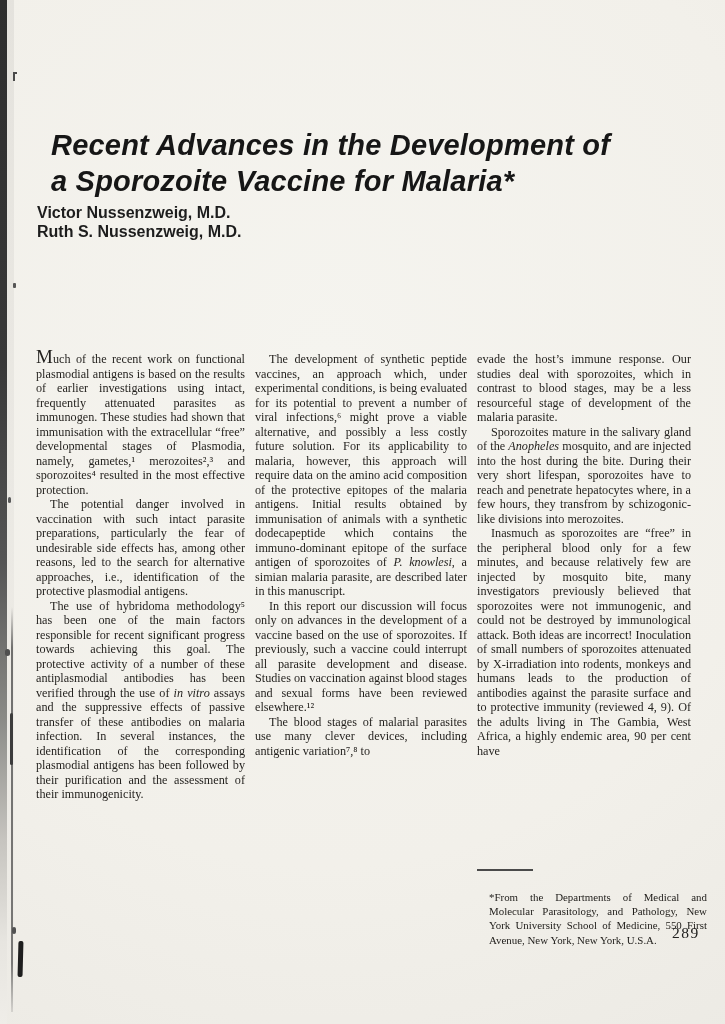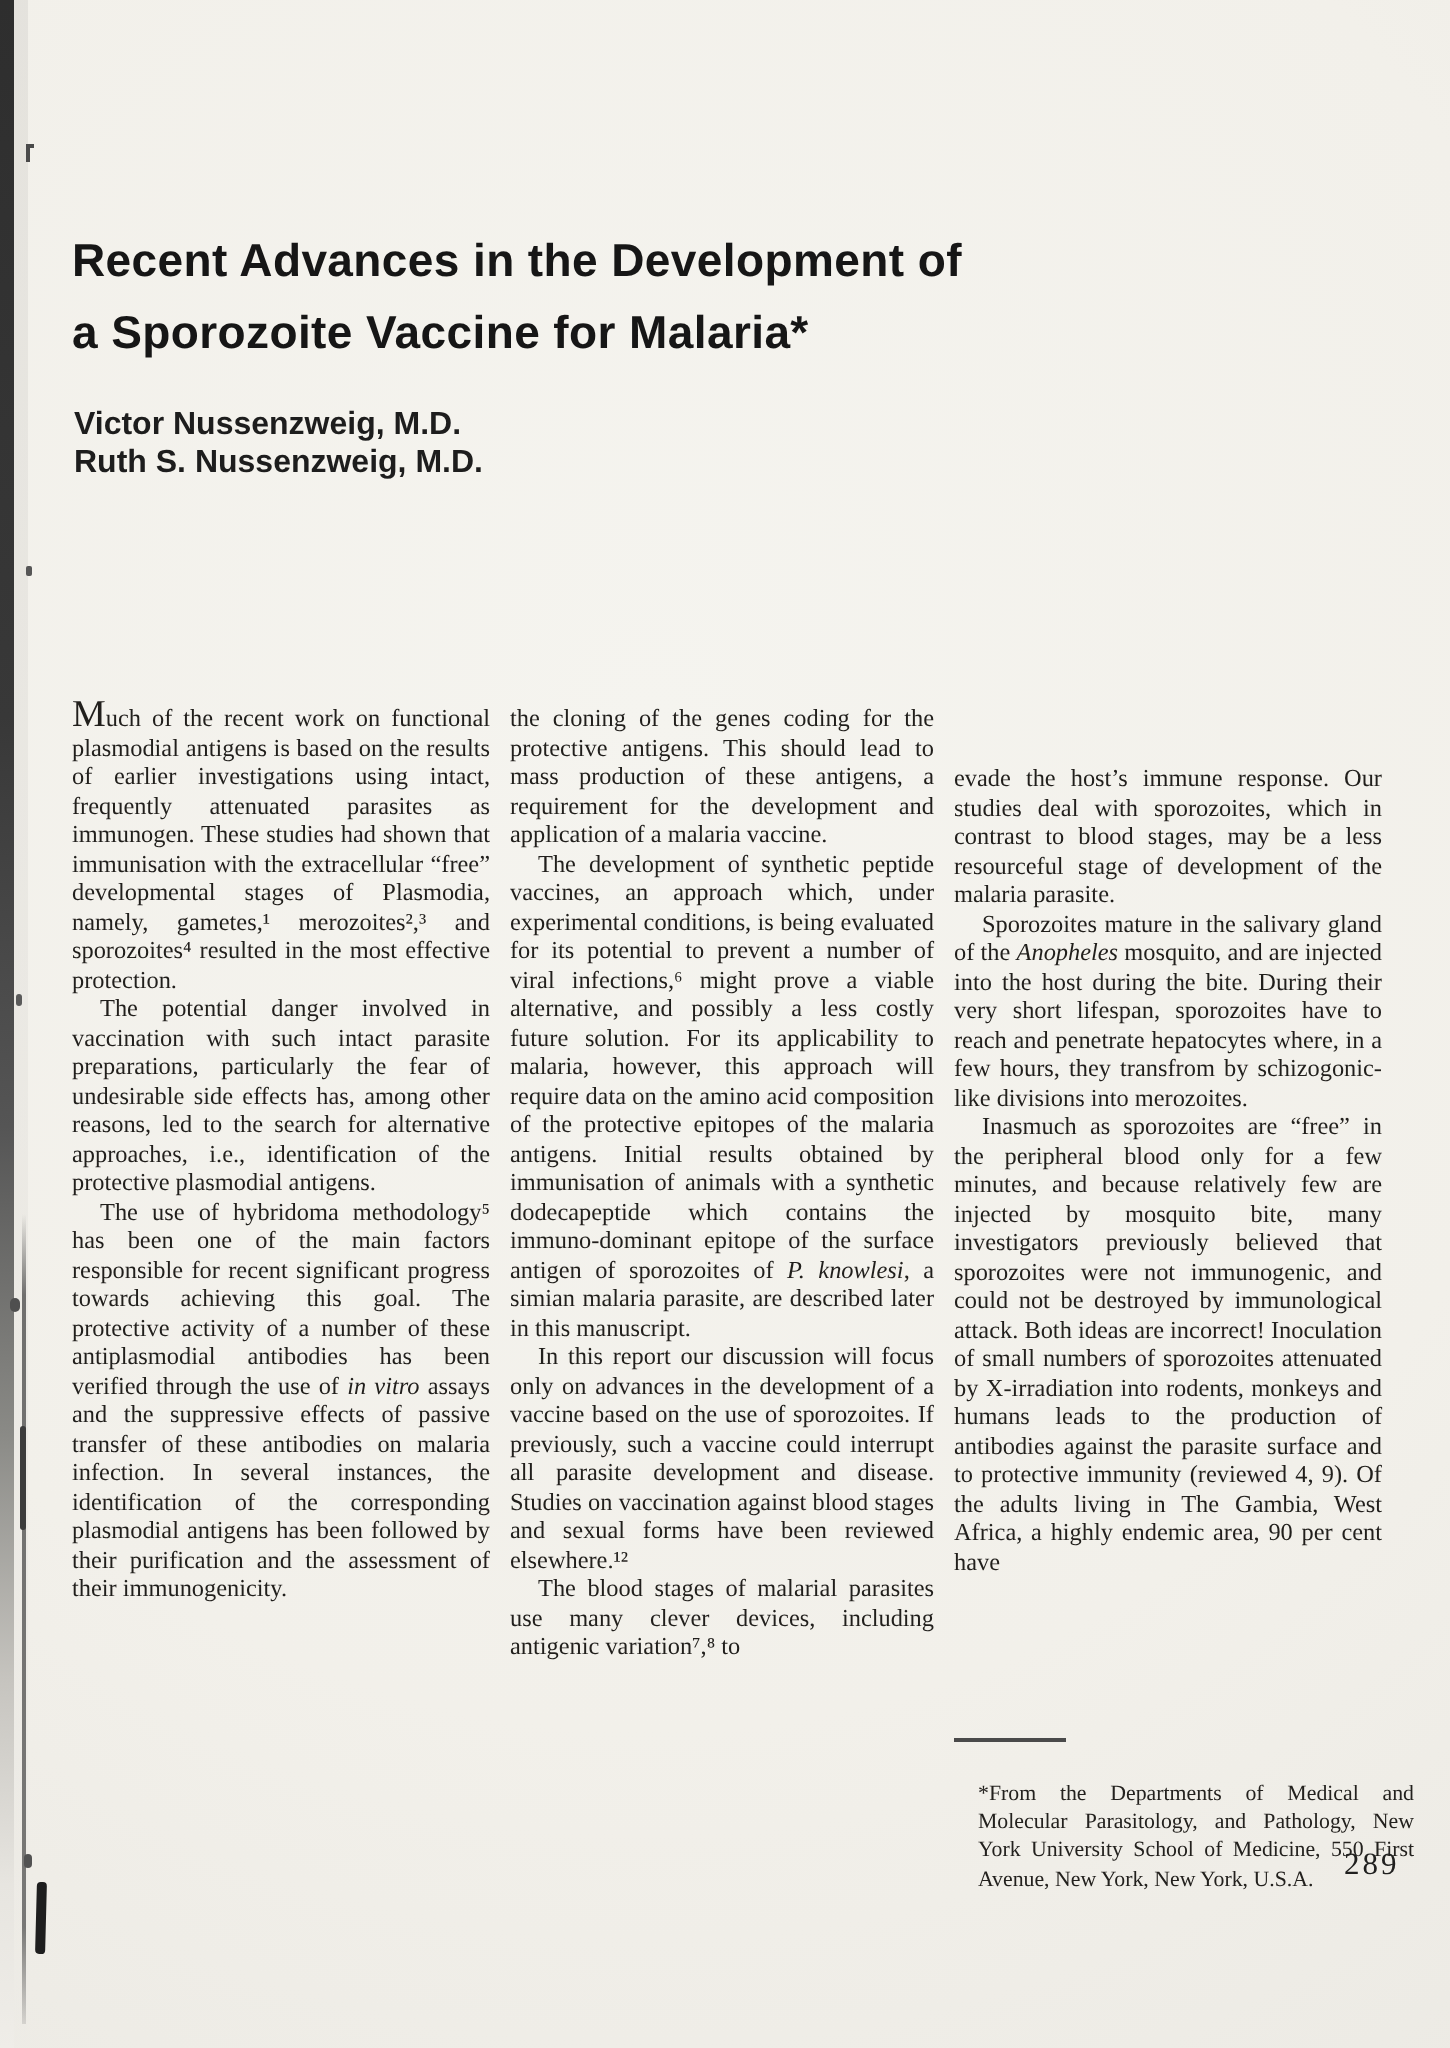--- a/index.html
+++ b/index.html
@@ -38,41 +38,41 @@
   }
   .speck { position: absolute; background: #4a4a4a; }
   .sp1 { left: 13px; top: 72px;  width: 2px; height: 9px; }
   .sp1::after { content:""; position:absolute; left:0; top:0; width:4px; height:1.5px; background:#4a4a4a; }
   .sp2 { left: 13px; top: 283px; width: 3px; height: 5px; border-radius: 1px; background:#565656; }
   .sp3 { left: 8px;  top: 497px; width: 3px; height: 6px; border-radius: 2px; background:#5a5a5a; }
   .sp4 { left: 5px;  top: 649px; width: 5px; height: 7px; border-radius: 3px; background:#4f4f4f; }
   .sp5 { left: 12px; top: 927px; width: 4px; height: 7px; border-radius: 2px; background:#525252; }
   
   .title {
-    position: absolute; left: 36px; top: 112px; width: 620px; margin: 0;
+    position: absolute; left: 36px; top: 112px; width: 620px; margin: 15px;
     font-family: "Liberation Sans", sans-serif;
-    font-weight: bold; font-size: 23px; line-height: 36px;
-    letter-spacing: 0.2px; color: #161616;
+    font-weight: bold; font-size: 29px; line-height: 36px;
+    letter-spacing: 0.2px; color: #161616; font-style: italic;
   }
   .tline { display: block; }
   .authors {
     position: absolute; left: 37px; top: 204px;
     font-family: "Liberation Sans", sans-serif;
     font-weight: bold; font-size: 16px; line-height: 18.5px; color: #1d1d1d;
   }
   .col {
     position: absolute; top: 352px;
     font-size: 12.2px; line-height: 14.5px;
     text-align: justify; color: #211f1c;
   }
   .col p { margin: 0; }
   .col p.ind { text-indent: 14px; }
   .col1 { left: 36px;  width: 209px; }
   .col2 { left: 255px; width: 212px; }
-  .col3 { left: 477px; width: 214px; margin-top: 30px; }
+  .col3 { left: 477px; width: 214px; }
   p.opening::first-letter { font-size: 19px; line-height: 10px; }
   .fnrule {
     position: absolute; left: 477px; top: 869px; width: 56px; height: 1.5px;
     background: #4a4a4a;
   }
   .footnote {
     position: absolute; left: 477px; top: 878px; width: 218px; margin: 12px;
     font-size: 10.9px; line-height: 14.2px; text-align: justify; color: #23211e;
   }
   .pageno {
@@ -106,21 +106,20 @@
     <div>Ruth S. Nussenzweig, M.D.</div>
   </div>
 
   <div class="col col1">
     <p class="opening">Much of the recent work on functional plasmodial antigens is based on the results of earlier investigations using intact, frequently attenuated parasites as immunogen. These studies had shown that immunisation with the extracellular “free” developmental stages of Plasmodia, namely, gametes,¹ merozoites²,³ and sporozoites⁴ resulted in the most effective protection.</p>
     <p class="ind">The potential danger involved in vaccination with such intact parasite preparations, particularly the fear of undesirable side effects has, among other reasons, led to the search for alternative approaches, i.e., identification of the protective plasmodial antigens.</p>
     <p class="ind">The use of hybridoma methodology⁵ has been one of the main factors responsible for recent significant progress towards achieving this goal. The protective activity of a number of these antiplasmodial antibodies has been verified through the use of <i>in vitro</i> assays and the suppressive effects of passive transfer of these antibodies on malaria infection. In several instances, the identification of the corresponding plasmodial antigens has been followed by their purification and the assessment of their immunogenicity.</p>
   </div>
 
   <div class="col col2">
-    <p>the cloning of the genes coding for the protective antigens.  This should lead to mass production of these antigens, a requirement for the development and application of a malaria vaccine.</p>
     <p class="ind">The development of synthetic peptide vaccines, an approach which, under experimental conditions, is being evaluated for its potential to prevent a number of viral infections,⁶ might prove a viable alternative, and possibly a less costly future solution.  For its applicability to malaria, however, this approach will require data on the amino acid composition of the protective epitopes of the malaria antigens.  Initial results obtained by immunisation of animals with a synthetic dodecapeptide which contains the immuno-dominant epitope of the surface antigen of sporozoites of <i>P. knowlesi</i>, a simian malaria parasite, are described later in this manuscript.</p>
     <p class="ind">In this report our discussion will focus only on advances in the development of a vaccine based on the use of sporozoites.  If previously, such a vaccine could interrupt all parasite development and disease.  Studies on vaccination against blood stages and sexual forms have been reviewed elsewhere.¹²</p>
     <p class="ind">The blood stages of malarial parasites use many clever devices, including antigenic variation⁷,⁸ to</p>
   </div>
 
   <div class="col col3">
     <p>evade the host’s immune response.  Our studies deal with sporozoites, which in contrast to blood stages, may be a less resourceful stage of development of the malaria parasite.</p>
     <p class="ind">Sporozoites mature in the salivary gland of the <i>Anopheles</i> mosquito, and are injected into the host during the bite.  During their very short lifespan, sporozoites have to reach and penetrate hepatocytes where, in a few hours, they transfrom by schizogonic-like divisions into merozoites.</p>
     <p class="ind">Inasmuch as sporozoites are “free” in the peripheral blood only for a few minutes, and because relatively few are injected by mosquito bite, many investigators previously believed that sporozoites were not immunogenic, and could not be destroyed by immunological attack.  Both ideas are incorrect! Inoculation of small numbers of sporozoites attenuated by X-irradiation into rodents, monkeys and humans leads to the production of antibodies against the parasite surface and to protective immunity (reviewed 4, 9).  Of the adults living in The Gambia, West Africa, a highly endemic area, 90 per cent have</p>
   </div>

